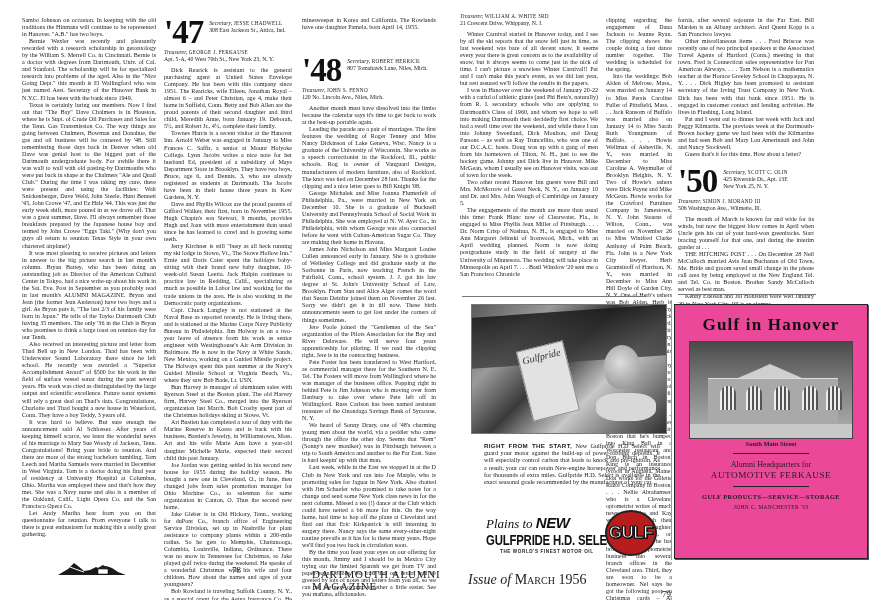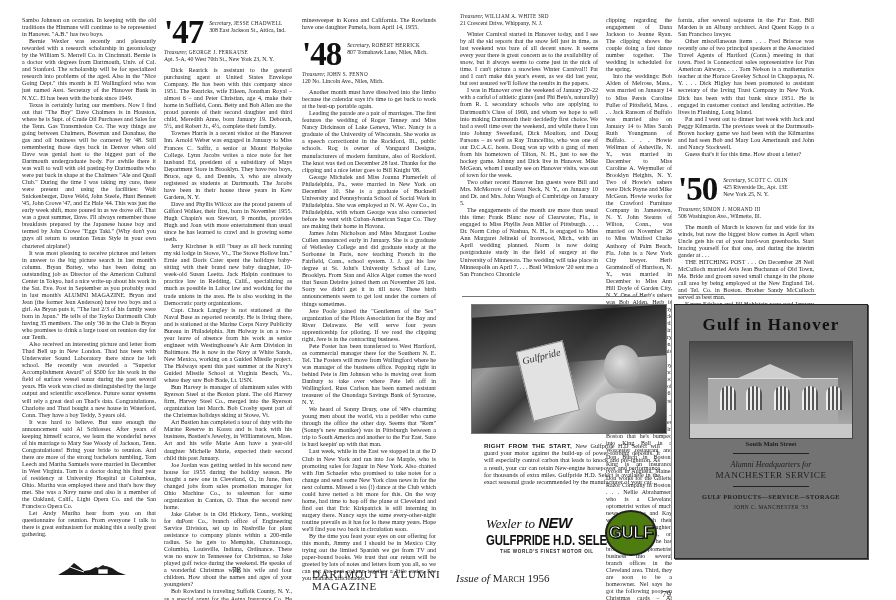--- a/index.html
+++ b/index.html
@@ -27,34 +27,34 @@
   .photo { position: absolute; background: linear-gradient(135deg, #5a5a5a 0%, #9a9a9a 25%, #3a3a3a 45%, #c8c8c8 65%, #6d6d6d 85%, #2e2e2e 100%); border: 1px solid #777; overflow: hidden; }
   .photo .windshield { position: absolute; left: 0; top: 6px; width: 100%; height: 40%; background: linear-gradient(180deg, #1a1a1a, #444); transform: skewY(-4deg); opacity: 0.85; }
   .photo .map { position: absolute; left: 52px; top: 40px; width: 48px; height: 72px; background: #e2e2e2; border: 1px solid #888; transform: rotate(-14deg); }
   .photo .map span { display: block; font-size: 10px; font-style: italic; color: #333; padding: 4px 3px; font-family: "Liberation Serif", serif; }
   .photo .face { position: absolute; right: 26px; top: 40px; width: 36px; height: 44px; border-radius: 50% 50% 45% 45%; background: radial-gradient(circle at 45% 40%, #dedede, #8a8a8a); }
   .photo .hand { position: absolute; right: 10px; bottom: 12px; width: 60px; height: 28px; border-radius: 40%; background: #d8d8d8; }
 
   .ad-copy { position: absolute; font-size: 6.2px; line-height: 7.2px; text-align: justify; color: #222; }
   .ad-copy b { font-family: "Liberation Sans", sans-serif; font-weight: bold; letter-spacing: 0.3px; }
 
-  .gulf-logo { position: absolute; border: 2px solid #222; border-radius: 50%; display: flex; align-items: center; justify-content: center; background: #4d7c0f; }
+  .gulf-logo { position: absolute; border: 2px solid #222; border-radius: 50%; display: flex; align-items: center; justify-content: center; background: #b91c1c; }
   .gulf-logo span { font-family: "Liberation Sans", sans-serif; font-weight: bold; font-size: 17px; letter-spacing: -0.5px; color: #fff; -webkit-text-stroke: 1.2px #111; text-shadow: 1px 1px 0 #111; }
 
-  .ad-box { position: absolute; border: 1.5px solid #222; background: #737373; box-shadow: 1px 1px 0 #555; }
+  .ad-box { position: absolute; border: 1.5px solid #222; background: #ec4899; box-shadow: 1px 1px 0 #555; }
   .ad-box .title { text-align: center; font-weight: bold; font-size: 17px; letter-spacing: 1.2px; margin-top: 10px; color: #111; }
   .ad-box .bldg { position: relative; margin: 6px 14px 0 14px; height: 98px; background: linear-gradient(180deg, #4a4a4a 0%, #7a7a7a 40%, #8d8d8d 60%, #b5b5b5 100%); overflow: hidden; border: 1px solid #444; }
   .bldg .roof { position: absolute; left: 48px; top: 22px; width: 0; height: 0; border-left: 32px solid transparent; border-right: 32px solid transparent; border-bottom: 14px solid #cfcfcf; }
   .bldg .body { position: absolute; left: 18px; right: 14px; top: 36px; height: 46px; background: #a9a9a9; border-top: 1px solid #ddd; }
   .bldg .win { position: absolute; top: 44px; width: 16px; height: 24px; background: repeating-linear-gradient(90deg, #eee 0 2px, #555 2px 4px); border-radius: 8px 8px 0 0; }
   .bldg .ground { position: absolute; left: 0; right: 0; bottom: 0; height: 14px; background: #c8c8c8; }
   .ad-box .store { text-align: center; font-weight: bold; font-size: 17px; letter-spacing: 1.5px; margin-top: 8px; color: #111; }
   .ad-box .street { text-align: center; font-weight: bold; font-size: 6.5px; margin-top: 1px; }
   .ad-box .rule { width: 76px; height: 1px; background: #222; margin: 6px auto; }
-  .ad-box .alumni { text-align: center; font-style: italic; font-size: 8px; }
+  .ad-box .alumni { text-align: center; font-size: 8px; }
   .ad-box .auto { text-align: center; font-size: 9.2px; letter-spacing: 0.5px; margin-top: 1px; }
   .ad-box .products { text-align: center; font-weight: bold; font-size: 6.4px; letter-spacing: 0.4px; margin-top: 6px; }
   .ad-box .owner { text-align: center; font-size: 5.4px; letter-spacing: 0.4px; margin-top: 4px; }
 
   .sketch { position: absolute; }
   .rule-h { position: absolute; height: 1px; background: #777; }
   .rule-v { position: absolute; width: 1px; background: #999; }
 </style>
 </head>
 <body>
@@ -99,21 +99,21 @@
     <p>Capt. Chuck Langley is not stationed at the Naval Base as reported recently. He is living there, and is stationed at the Marine Corps Navy Publicity Bureau in Philadelphia. Jim Holway is on a two-year leave of absence from his work as senior engineer with Westinghouse's Air Arm Division in Baltimore. He is now in the Navy at White Sands, New Mexico, working on a Guided Missile project. The Holways spent this past summer at the Navy's Guided Missile School at Virginia Beach, Va., where they saw Bob Bade, Lt. USN.</p>
     <p>Bun Harvey is manager of aluminum sales with Ryerson Steel at the Boston plant. The old Harvey firm, Harvey Steel Co., merged into the Ryerson organization last March. Bob Crosby spent part of the Christmas holidays skiing at Stowe, Vt.</p>
     <p>Art Bastien has completed a tour of duty with the Marine Reserve in Korea and is back with his business, Bastien's Jewelry, in Williamstown, Mass. Art and his wife Marie Ann have a year-old daughter Michelle Marie, expected their second child this past January.</p>
     <p>Joe Jordan was getting settled in his second new house for 1955 during the holiday season. He bought a new one in Cleveland, O., in June, then changed jobs from sales promotion manager for Ohio Machine Co., to salesman for same organization in Canton, O. Thus the second new home.</p>
     <p>Jake Gleber is in Old Hickory, Tenn., working for duPont Co., branch office of Engineering Service Division, set up in Nashville for plant assistance to company plants within a 200-mile radius. So he gets to Memphis, Chattanooga, Columbia, Louisville, Indiana, Ordinance. There was no snow in Tennessee for Christmas, so Jake played golf twice during the weekend. He speaks of a wonderful Christmas with his wife and four children. How about the names and ages of your youngsters?</p>
     <p>Bob Rowland is traveling Suffolk County, N. Y., as a special agent for the Aetna Insurance Co. He spent two years on active duty with the Navy, July 1952 to 1954, on a</p>
   </div>
 
   <div class="col" style="left:302px; top:17px; width:134px;">
     <p class="noindent">minesweeper in Korea and California. The Rowlands have one daughter Pamela, born April 14, 1955.</p>
-    <div class="class-head" style="margin-top:8px;">
+    <div class="class-head" style="margin-top:24px;">
       <div class="class-year">'48</div>
       <div class="class-sec">
         <span class="sec-label">Secretary,</span>
         <span class="name-caps">ROBERT HERRICK</span><br>
         <span>807 Tomahawk Lane, Niles, Mich.</span>
       </div>
     </div>
     <div class="treas">
       <span class="sec-label">Treasurer,</span>
       <span class="name-caps">JOHN S. FENNO</span><br>
@@ -153,21 +153,21 @@
     <p>Into the weddings: Bob Alden of Melrose, Mass., was married on January 14 to Miss Persis Caroline Fuller of Pittsfield, Mass. . . . Jack Ransom of Buffalo was married also on January 14 to Miss Sarah Ruth Youngmann of Buffalo. . . . Howie Wellman of Asheville, N. Y., was married in December to Miss Caroline A. Weymuller of Brooklyn Heights, N. Y. Two of Howie's ushers were Dick Payne and Mike McGean. Howie works for the Crawford Furniture Company in Jamestown, N. Y. John Stearns of Wilton, Conn., was married on November 26 to Miss Winifred Clarke Anthony of Palm Beach, Fla. John is a New York City lawyer. Herb Gramsinoff of Harrison, N. Y., was married in December to Miss Ann Hill Doyle of Garden City, N. Y. One of Herb's ushers was Bob Alden. Herb is with the Neale Company of White Plains, N. Y. Dick Mallory of Bradford, Vermont, was married in December to Miss Mary Harper Cave of Wilton, Conn. Dick operates his own farm in Bradford.</p>
     <p>One baby announcement – Rus and Betty Blackwood announce the birth of Cynthia N. on January 26. I believe this is their first child.</p>
     <p>Two letters this month – Sammy Arneson writes from his wool business in Boston that he's bumped into King Ball in a Worcester restaurant and Don Burch in Boston. King is an insurance tycoon in Augusta, Maine. Don works for the Gillette Razor Company in Boston. . . . Nellie Abrahamsen who is a Cleveland optometrist writes of much news. First, he and Kay were blessed with their first child, a daughter, Christine Elizabeth, on January 8. Second, he has broadened his optometrist business into several branch offices in the Cleveland area. Third, they are soon to be a homeowner. Nel says he got the following poop on Christmas cards – Al Sullivan is still in the Navy Air Corps, flying helicopters and studying in Cali-</p>
   </div>
 
   <div class="col" style="left:230px; top:17px; width:136px;">
     <p class="noindent">fornia, after several sojourns in the Far East. Bill Marden is an Albany architect. And Quent Kopp is a San Francisco lawyer.</p>
     <p>Other miscellaneous items . . . Fred Briscoe was recently one of two principal speakers at the Associated Travel Agents of Hartford (Conn.) meeting in that town. Fred is Connecticut sales representative for Pan American Airways. . . . Tom Nelson is a mathematics teacher at the Horace Greeley School in Chappaqua, N. Y. . . . Dick Higley has been promoted to assistant secretary of the Irving Trust Company in New York. Dick has been with that bank since 1951. He is engaged in customer contact and lending activities. He lives in Flushing, Long Island.</p>
     <p>Pat and I went out to dinner last week with Jack and Peggy Kilmartin. The previous week at the Dartmouth-Brown hockey game we had been with the Kilmartins and had seen Bob and Mary Lou Amerinault and John and Nancy Stockwell.</p>
     <p>Guess that's it for this time. How about a letter?</p>
-    <div class="class-head" style="margin-top:16px;">
+    <div class="class-head" style="margin-top:8px;">
       <div class="class-year">'50</div>
       <div class="class-sec">
         <span class="sec-label">Secretary,</span>
         <span class="name-caps">SCOTT C. OLIN</span><br>
         <span>425 Riverside Dr., Apt. 13E</span><br>
         <span>New York 25, N. Y.</span>
       </div>
     </div>
     <div class="treas">
       <span class="sec-label">Treasurer,</span>
@@ -190,21 +190,21 @@
     <div class="face"></div>
     <div class="hand"></div>
   </div>
 
   <div class="ad-copy" style="left:36px; top:442px; width:176px;">
     <b>RIGHT FROM THE START,</b>
     <span>New Gulfpride H.D Select will guard your motor against the build-up of power-robbing deposits. It will especially control carbon that leads to knock and pre-ignition. As a result, your car can retain New-engine horsepower and performance for thousands of extra miles. Gulfpride H.D. Select is available in the exact seasonal grade recommended by the manufacturer of your car.</span>
   </div>
 
   <div style="position:absolute; left:38px; top:514px; font-style:italic; font-size:13px; color:#111;">
-    <span>Wexler to</span>
+    <span>Plains to</span>
     <span style="font-family:'Liberation Sans',sans-serif; font-weight:bold; font-size:15px; letter-spacing:-0.5px;">NEW</span>
   </div>
   <div style="position:absolute; left:38px; top:532px; font-family:'Liberation Sans',sans-serif; font-weight:bold; font-size:11.4px; letter-spacing:-0.2px; transform:scaleY(1.25); transform-origin:top left; color:#111;">GULFPRIDE H.D. SELECT</div>
   <div style="position:absolute; left:52px; top:549px; font-family:'Liberation Sans',sans-serif; font-weight:bold; font-size:4.6px; letter-spacing:0.6px;">THE WORLD'S FINEST MOTOR OIL</div>
   <div class="gulf-logo" style="left:157px; top:510px; width:52px; height:46px;">
     <span>GULF</span>
   </div>
 
   <div class="rule-v" style="left:223px; top:300px; height:260px;"></div>
 
@@ -216,24 +216,24 @@
       <div class="win" style="left:30px;"></div>
       <div class="win" style="left:56px;"></div>
       <div class="win" style="left:84px;"></div>
       <div class="win" style="left:112px;"></div>
       <div class="win" style="left:136px;"></div>
       <div class="ground"></div>
     </div>
     <div class="street">South Main Street</div>
     <div class="rule"></div>
     <div class="alumni">Alumni Headquarters for</div>
-    <div class="auto">MANCHESTER SERVICE</div>
+    <div class="auto">AUTOMOTIVE FERKAUSE</div>
     <div class="rule"></div>
     <div class="products">GULF PRODUCTS—SERVICE—STORAGE</div>
     <div class="owner">JOHN C. MANCHESTER '33</div>
   </div>
 
-  <div class="footer" style="left:8px; top:572px; font-size:11px;">
+  <div class="footer" style="left:20px; top:572px; font-size:14px;">
     <i>Issue of</i>
     <span style="font-variant:small-caps;">March 1956</span>
   </div>
   <div class="footer" style="left:214px; top:572px;margin-top:17px;">79</div>
 </div>
 
 </body></html>

